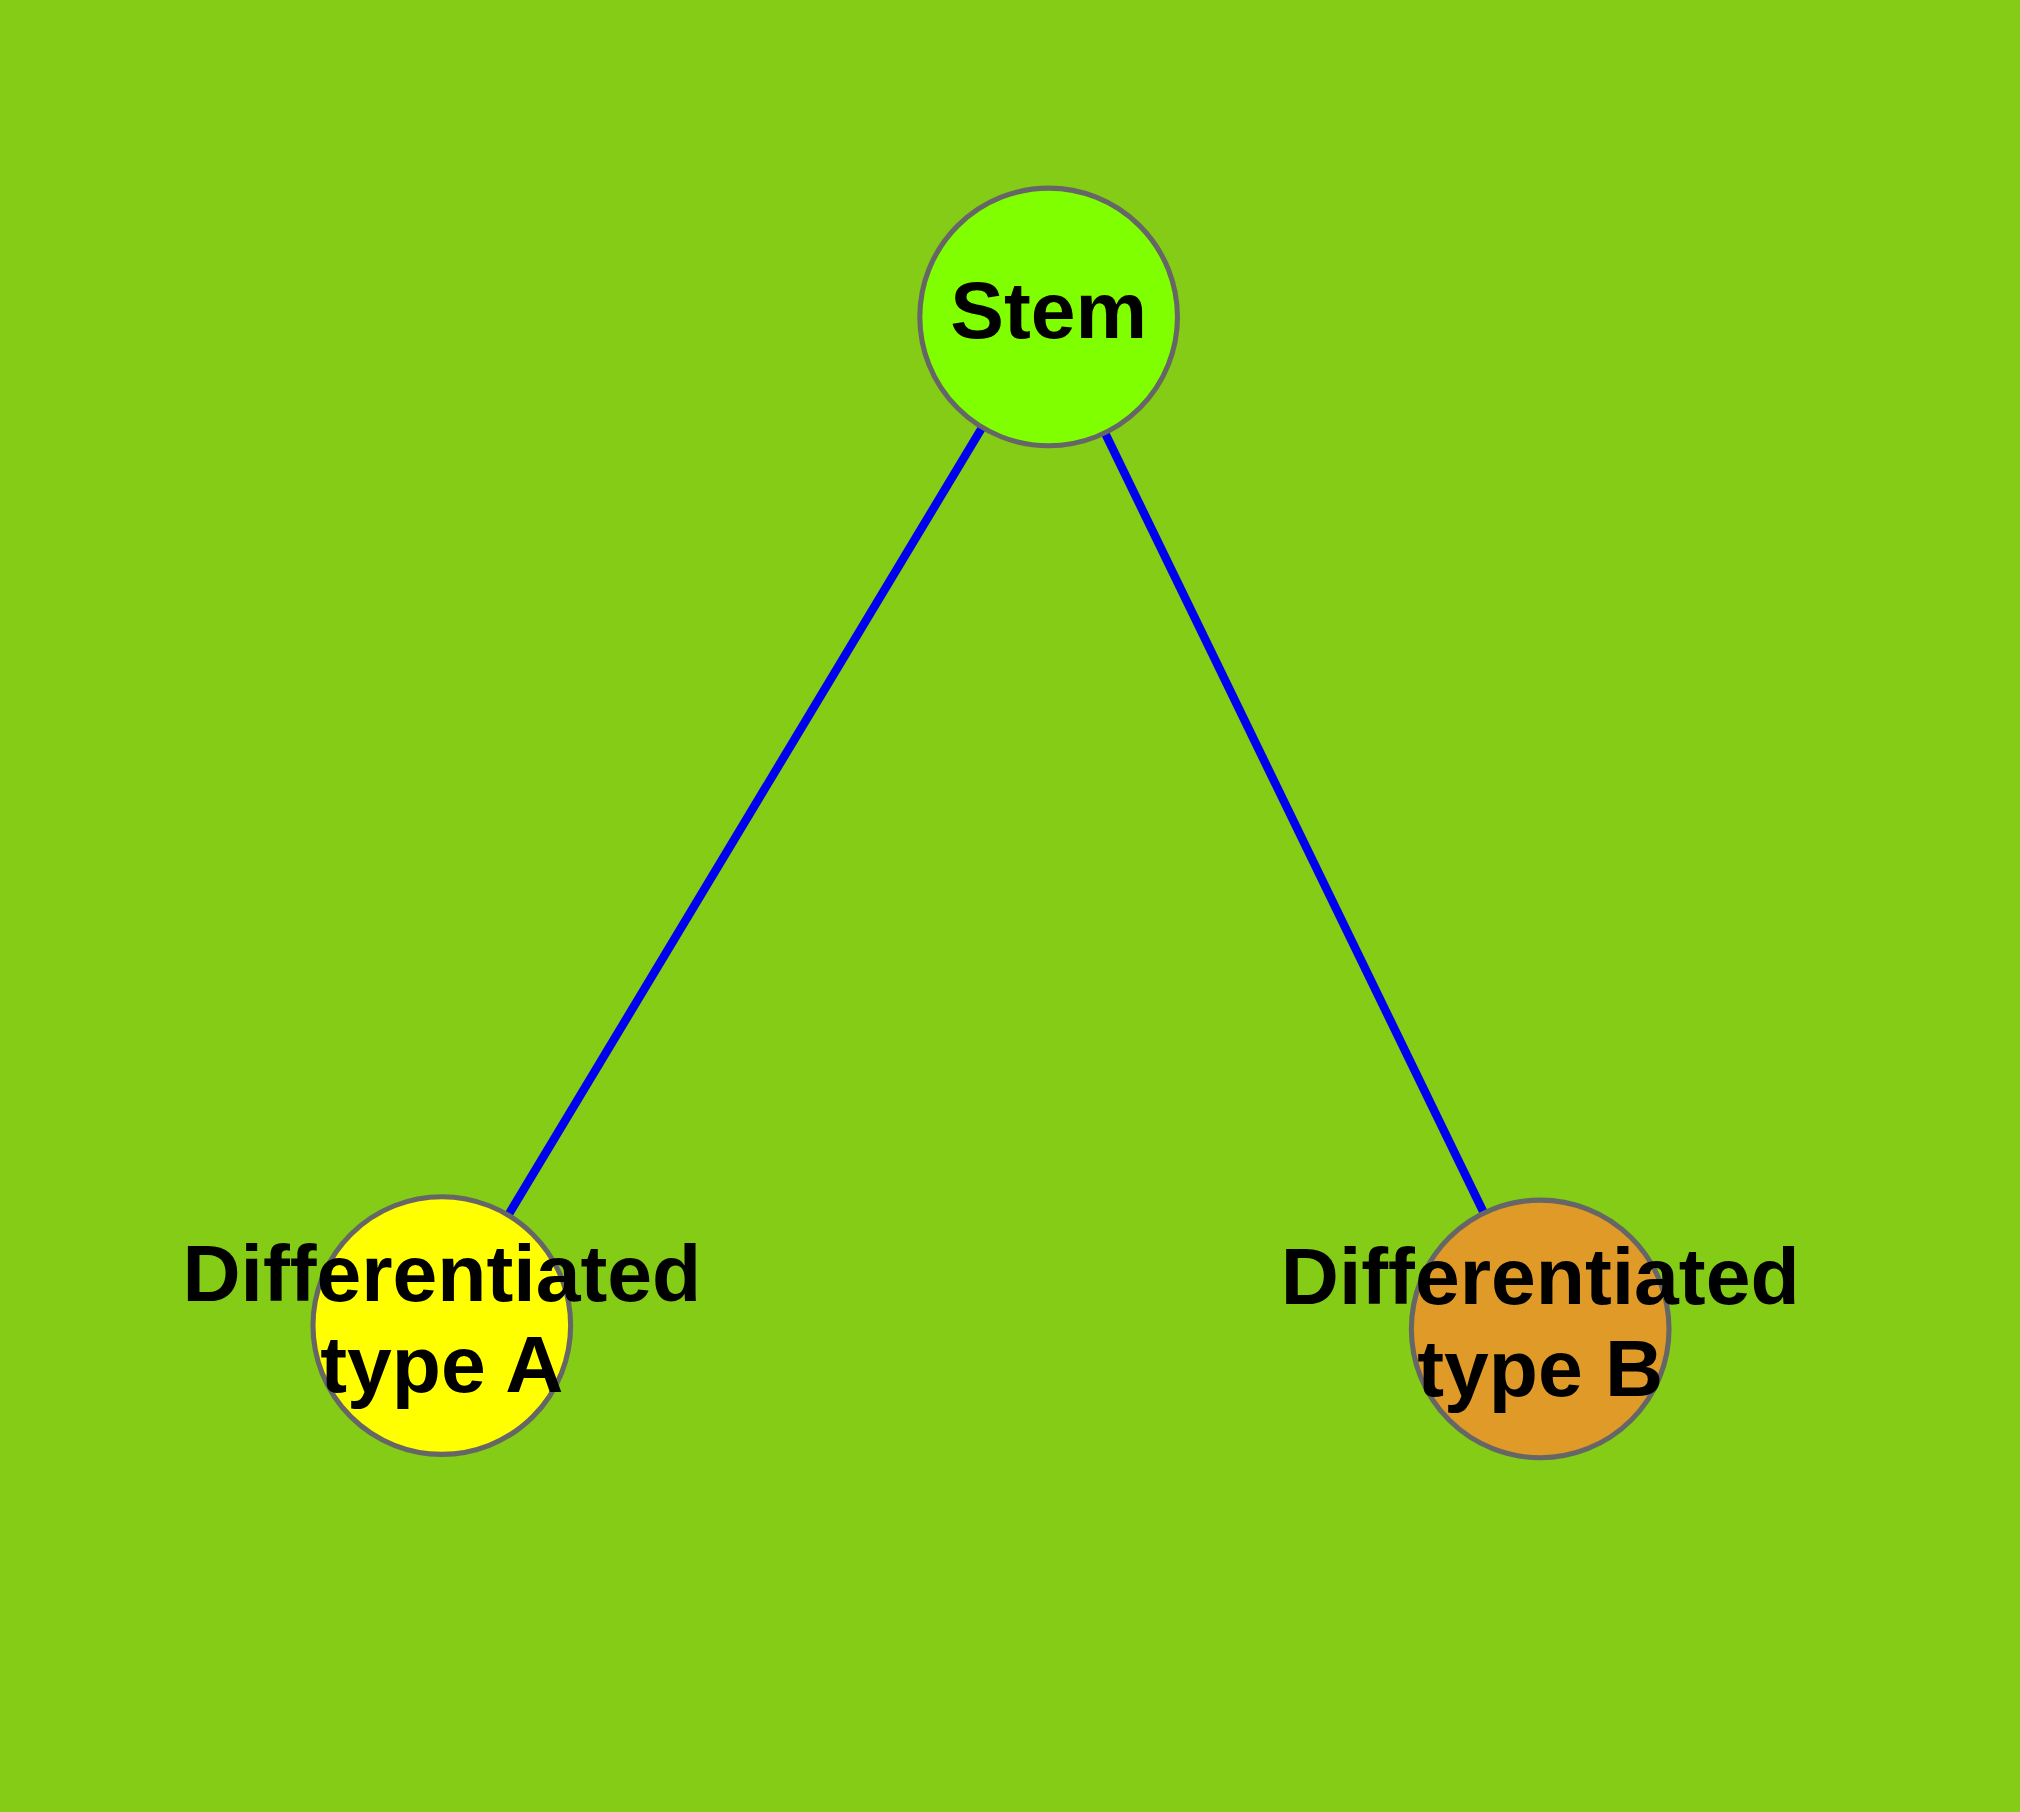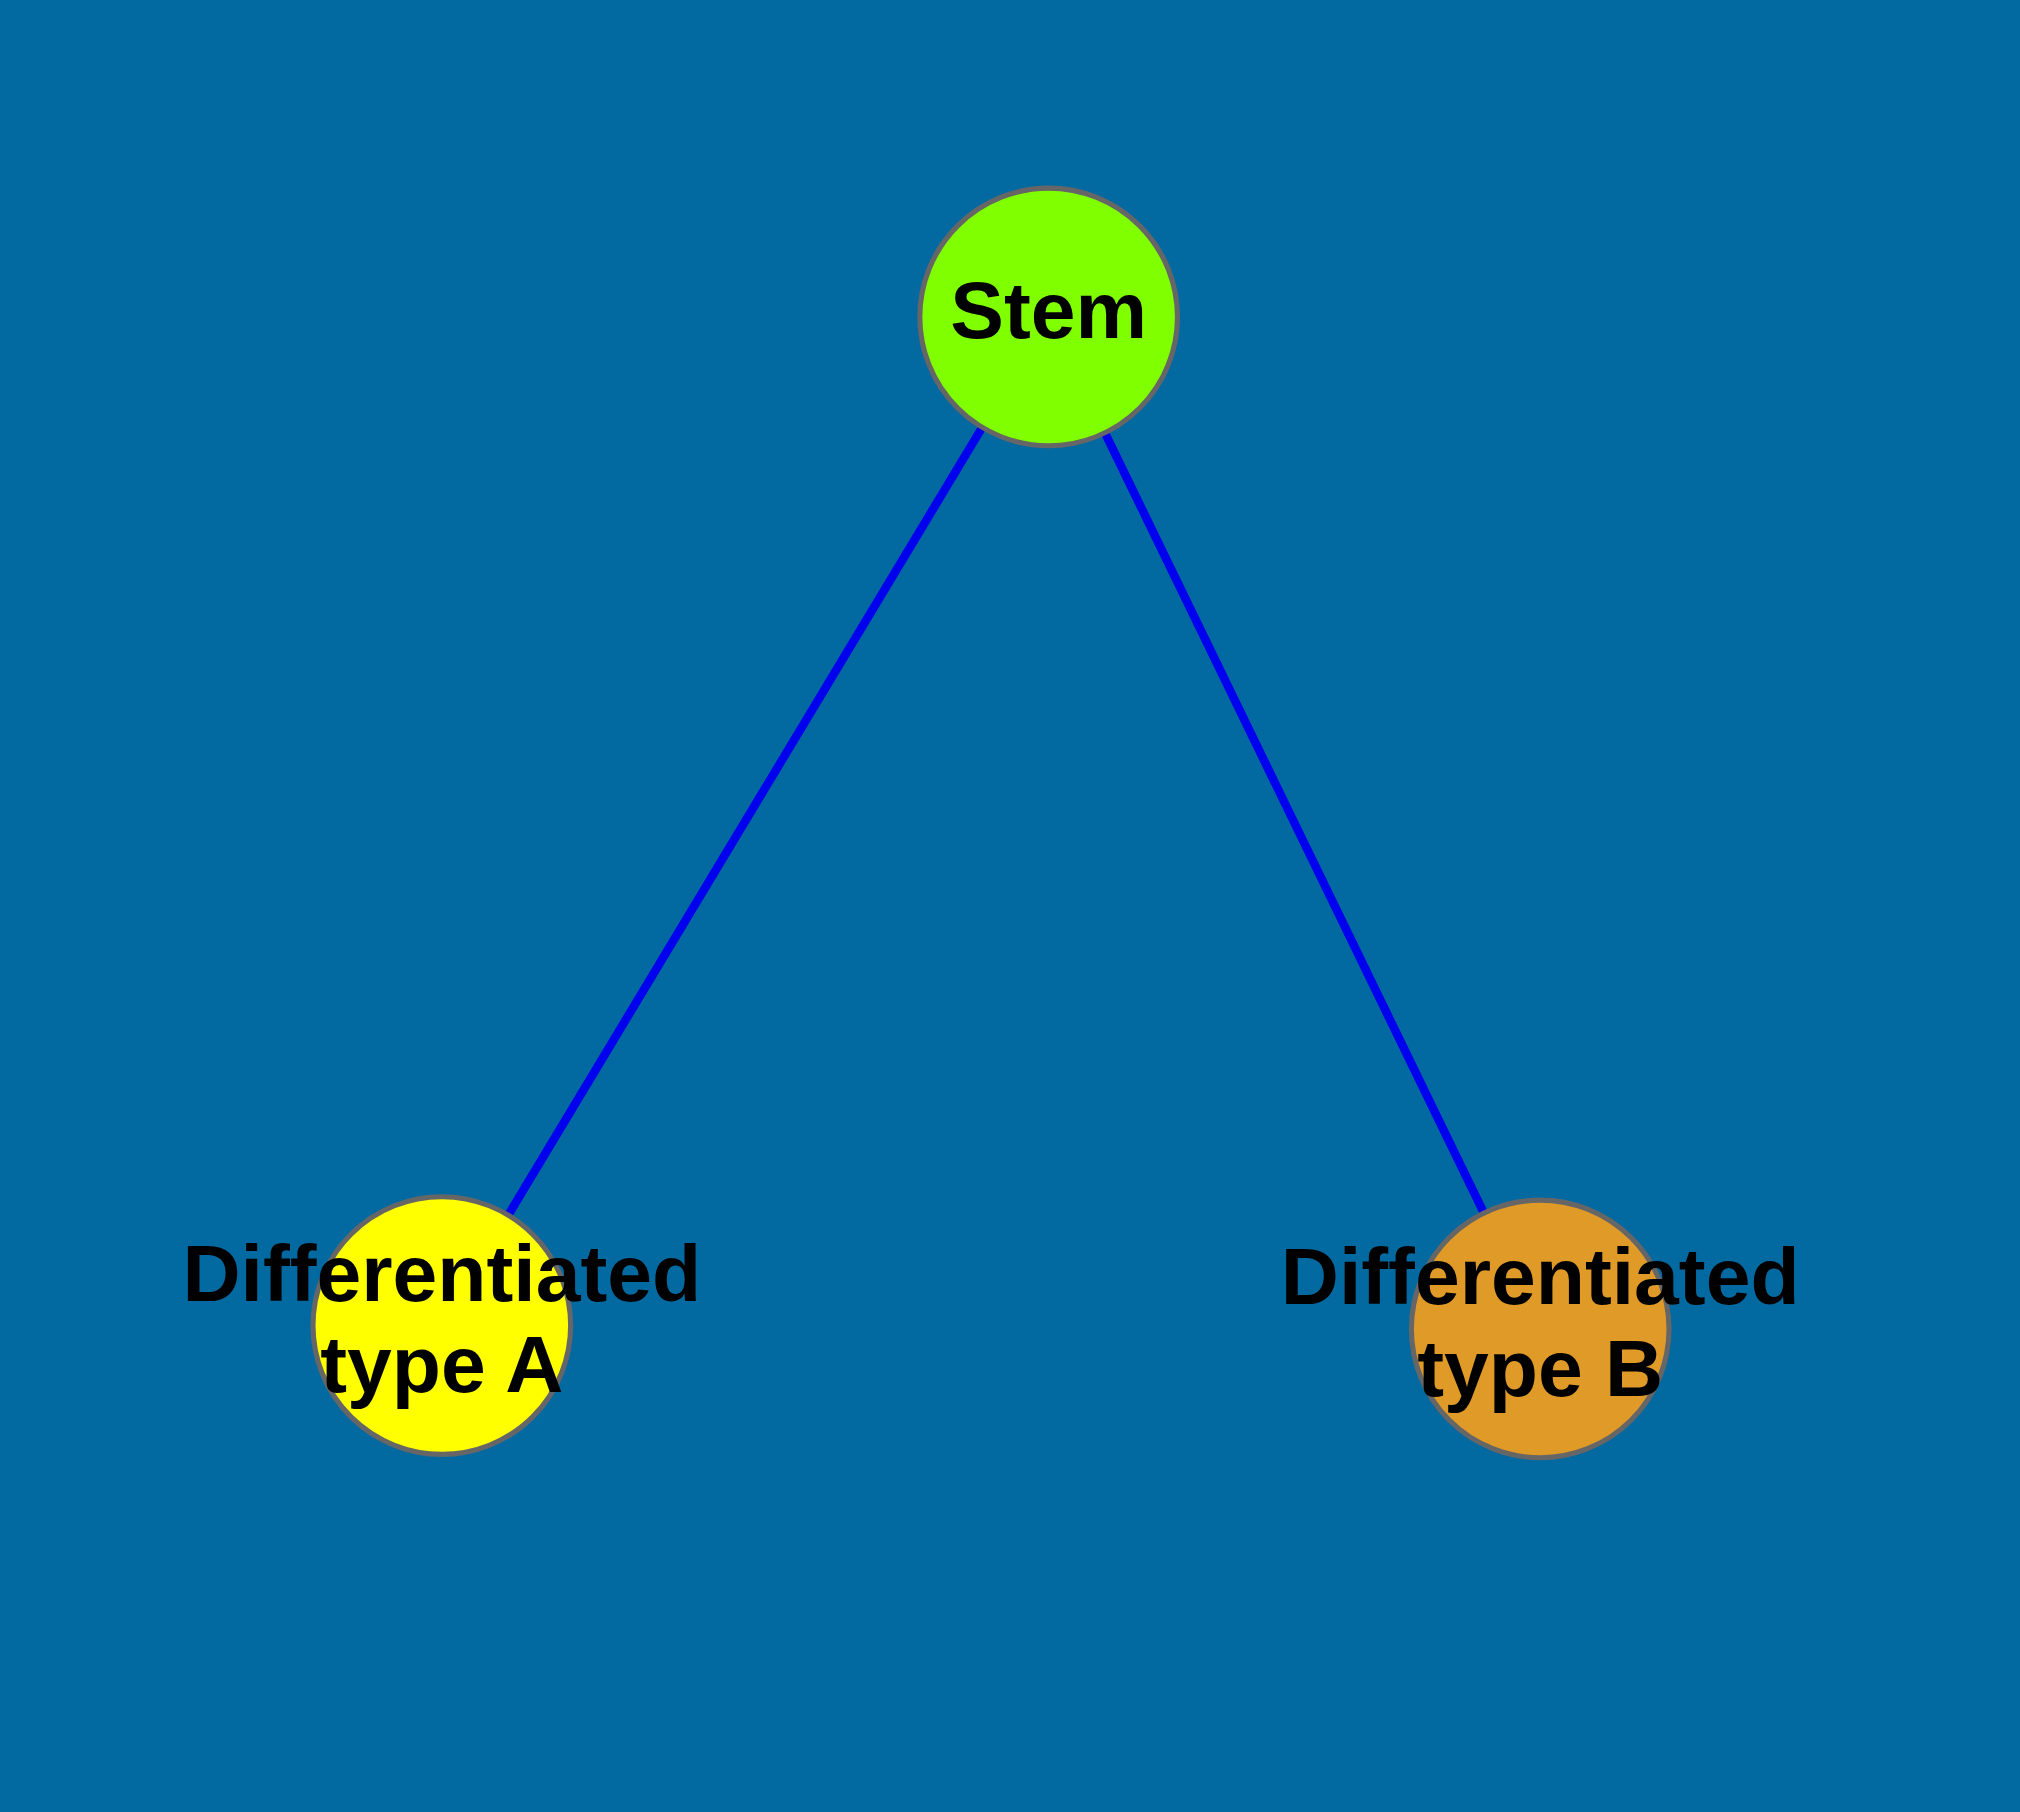--- a/index.html
+++ b/index.html
@@ -28,21 +28,21 @@
     font-weight: bold;
     fill: #000000;
     text-anchor: middle;
     dominant-baseline: middle;
     paint-order: normal;
   }
 </style>
 </head>
 <body style="background: rgb(204, 204, 250);">
 
-<div id="canvas" style="background: #0369a1; width: 2021px; height: 1812px;">
+<div id="canvas" style="background: #84cc16; width: 2021px; height: 1812px;">
   <svg id="graph-svg" viewBox="0 0 2384 2138">
     <g id="edges-layer">
         <line x1="1237" y1="374" x2="521" y2="1564" stroke="#0000ee" stroke-width="10" stroke-linecap="butt"></line>
         <line x1="1237" y1="374" x2="1817" y2="1568" stroke="#0000ee" stroke-width="10" stroke-linecap="butt"></line>
       </g>
     <g id="nodes-layer">
         <g>
           <circle cx="1237" cy="374" r="152" fill="#80ff00" stroke="#666666" stroke-width="6"></circle>
           <text class="node-label" x="1237" font-size="95" fill="#000000" y="374"><tspan x="1237" dy="0">Stem</tspan></text>
         </g>

